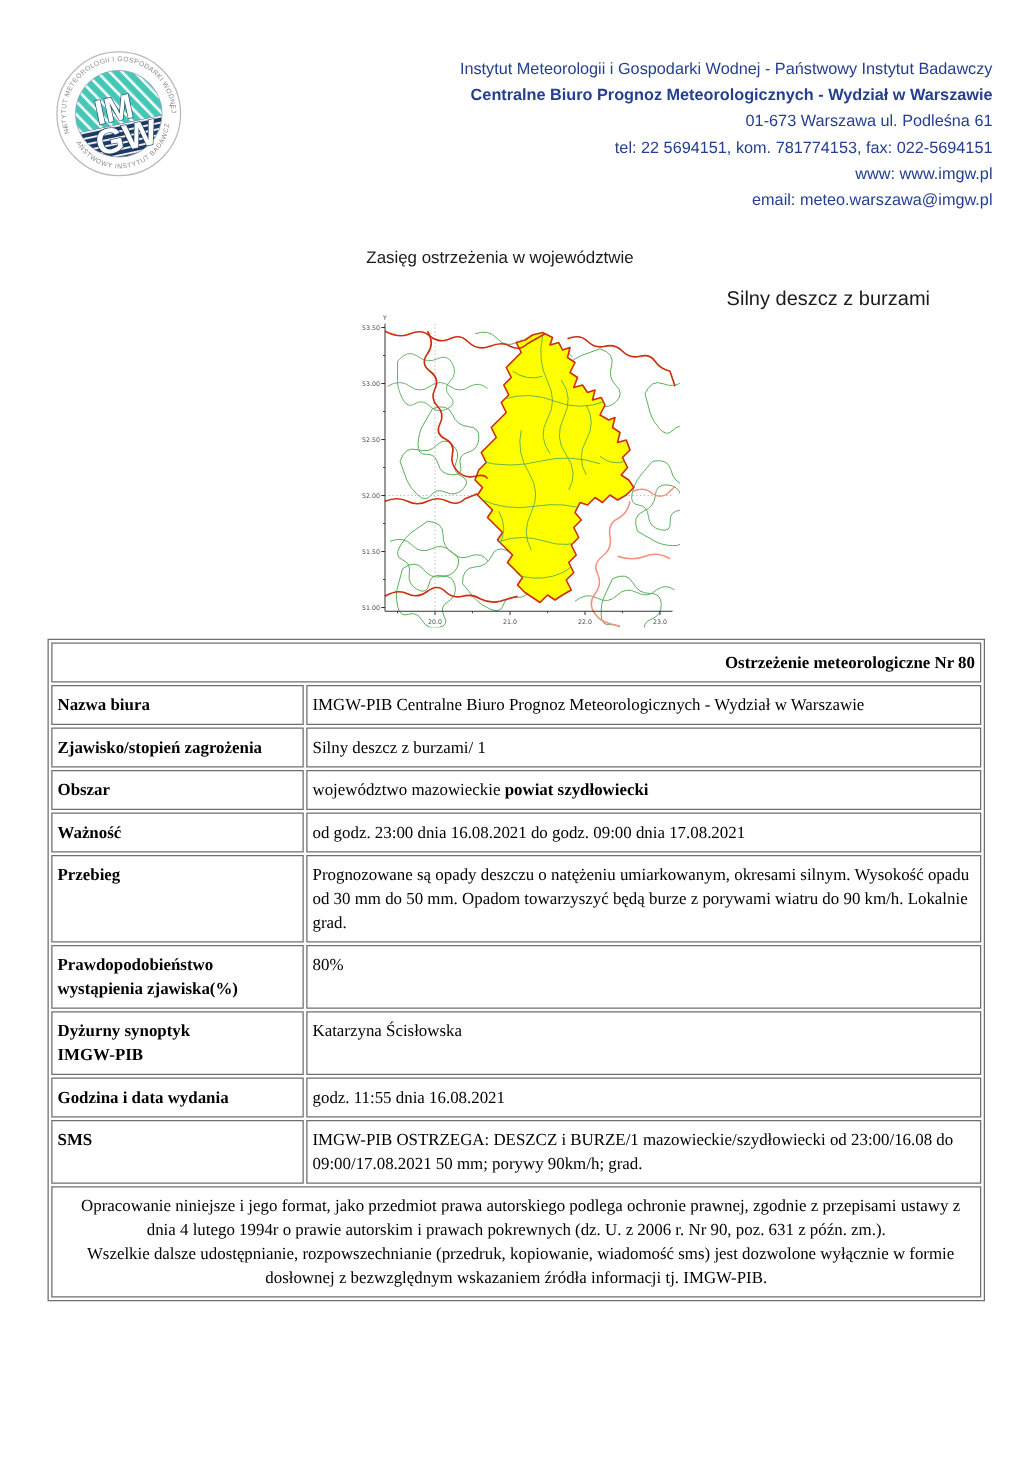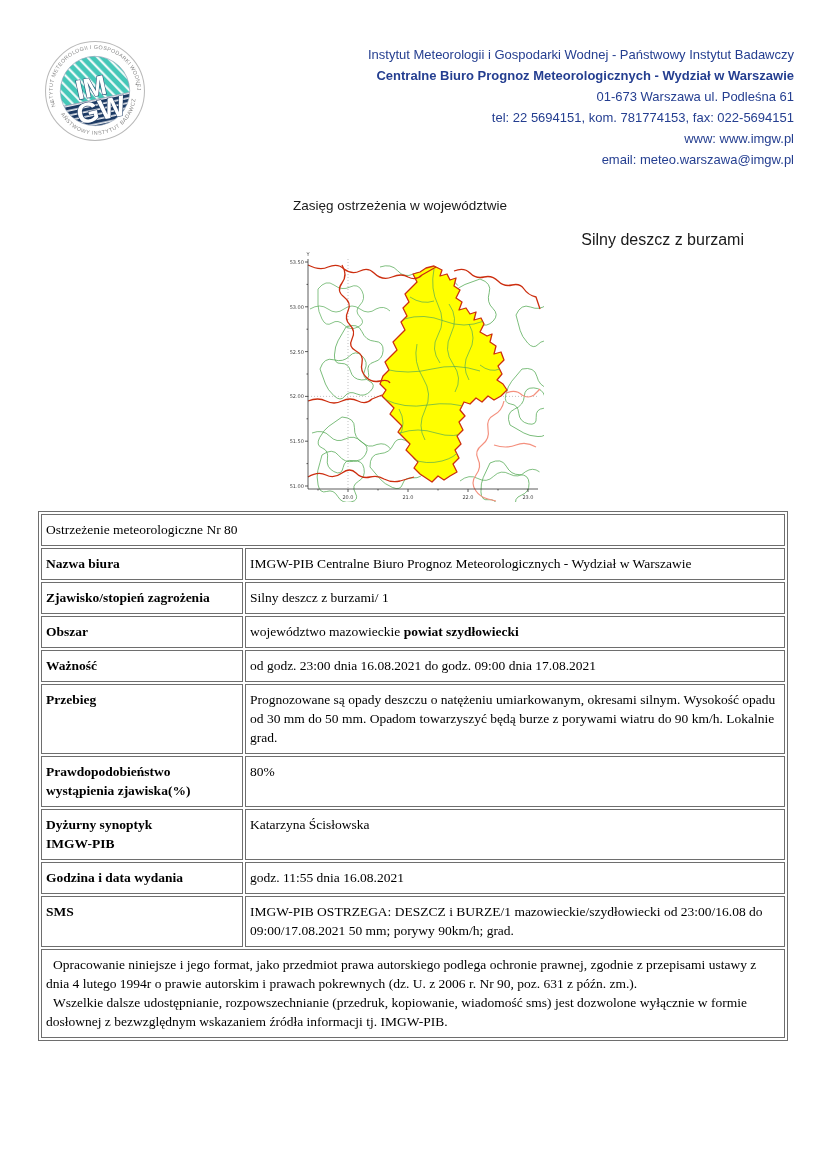--- a/index.html
+++ b/index.html
@@ -20,27 +20,27 @@
   #map-wrap{position:absolute;left:284px;top:249px;width:260px;height:253px;}
   .tick-label{font-size:5px;fill:#444;font-family:"DejaVu Sans",sans-serif;}
 
   
   #tbl-wrap{position:absolute;left:38px;top:511px;width:750px;}
   table.warn{border-collapse:separate;border-spacing:2px;width:750px;
              border:1px solid #6e6e6e;background:#fff;}
   table.warn td{border:1px solid #6e6e6e;vertical-align:top;padding:5px 4px 6px 4px;
                 font-family:"Liberation Serif",serif;font-size:13.5px;color:#000;
                 line-height:19px;}
-  td.title-cell{text-align:left;font-weight:normal;font-size:17px;color:#FF0000;
+  td.title-cell{text-align:right;font-weight:bold;font-size:17px;color:#FF0000;
                 padding:9px 4px;}
   td.lbl{width:192px;font-weight:bold;}
   tr.h1 td{height:19px;}
   tr.h2 td{height:38px;}
   td.foot{padding:3px 6px 6px 6px;line-height:19.5px;}
-  td.foot p{margin:0;text-indent:7px;}
+  td.foot p{margin:0;text-indent:7px;text-align:center;}
 </style>
 </head>
 <body>
 
 <div id="page">
 
   <div id="logo">
     <svg viewBox="0 0 100 100" width="102" height="102">
       <defs>
         <clipPath id="discClip">

